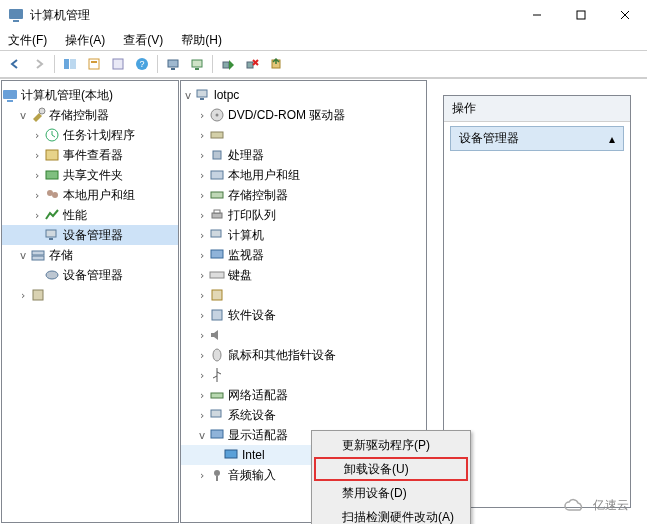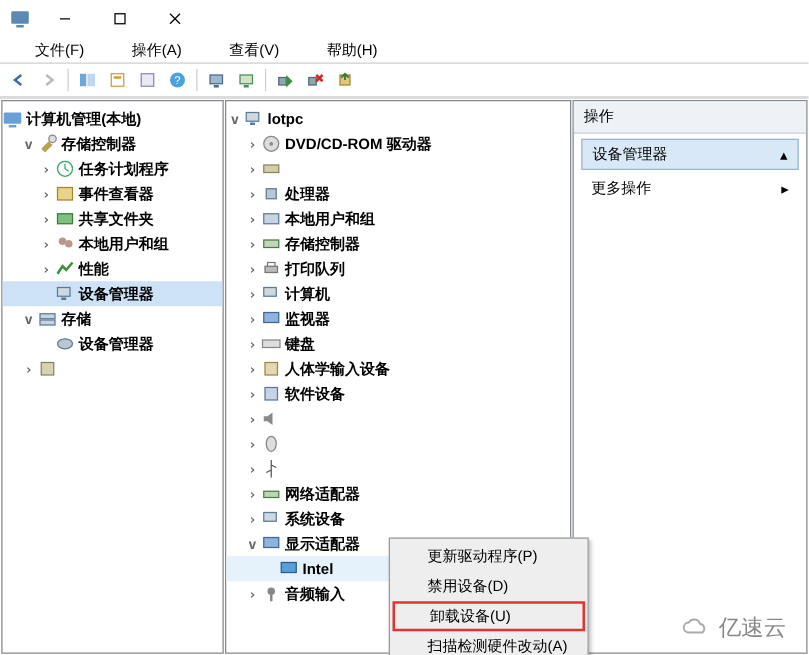--- a/index.html
+++ b/index.html
@@ -4,65 +4,66 @@
 <style>
   * { box-sizing: border-box; }
   body { margin: 0; font-family: "Microsoft YaHei", "Segoe UI", sans-serif; font-size: 12px; background: #fff; color: #000; width: 647px; height: 524px; overflow: hidden; position: relative; display: flex; flex-direction: column; }
   
   .titlebar { height: 30px; display: flex; align-items: center; padding: 0 0 0 8px; }
   .titlebar .app-icon { width: 16px; height: 16px; margin-right: 6px; }
   .titlebar .title { flex: 1; }
   .winbtn { width: 44px; height: 30px; display: flex; align-items: center; justify-content: center; color: #000; }
   
   .menubar { height: 20px; display: flex; align-items: center; padding: 0 4px; gap: 10px; }
-  .menubar span { padding: 0 4px; margin-left: 20px; }
+  .menubar span { padding: 0 4px; }
   
   .toolbar { height: 28px; border-top: 1px solid #cfcfcf; border-bottom: 1px solid #cfcfcf; display: flex; align-items: center; padding: 0 4px; gap: 2px; }
   .tbtn { width: 22px; height: 22px; display: flex; align-items: center; justify-content: center; border: 1px solid transparent; border-radius: 2px; }
   .tsep { width: 1px; height: 18px; background: #cfcfcf; margin: 0 2px; }
   
   .main { flex: 1; display: flex; border-top: 1px solid #cfcfcf; min-height: 0; }
   .pane { border: 1px solid #828790; background: #fff; overflow: auto; }
   .left { width: 178px; margin: 1px; }
   .middle { flex: 1; margin: 1px 0; }
-  .right { width: 188px; margin: 1px; display: flex; flex-direction: column; overflow: hidden; }
-  
-  .tree { padding: 4px 0; font-weight: bold; }
+  .right { width: 188px; margin: 16px; display: flex; flex-direction: column; overflow: hidden; }
+  
+  .tree { padding: 4px 0; }
   .node { display: flex; align-items: center; height: 20px; white-space: nowrap; }
   .tw { width: 14px; text-align: center; color: #666; font-size: 11px; font-family: monospace; }
   .ic { width: 16px; height: 16px; margin: 0 3px 0 0; flex-shrink: 0; }
   .ind1 { padding-left: 0px; }
   .ind2 { padding-left: 14px; }
   .ind3 { padding-left: 28px; }
   .sel { background: #cde2f7; }
   .sel-sub { background: #e5f1fb; }
   
   .right .hdr { background: #eef2f6; border-bottom: 1px solid #cfcfcf; padding: 4px 8px; font-size: 12px; }
   .right .sect { background: #d9e8f6; border: 1px solid #9ab6cf; padding: 3px 8px; margin: 4px 6px 0 6px; display: flex; justify-content: space-between; align-items: center; }
   .right .item { padding: 6px 14px; display: flex; align-items: center; justify-content: space-between; }
   
   .ctxmenu { position: absolute; background: #eee; border: 1px solid #9a9a9a; box-shadow: 2px 2px 3px rgba(0,0,0,.25); padding: 2px; z-index: 10; }
   .ctxmenu .row { height: 24px; display: flex; align-items: center; padding: 0 18px 0 28px; white-space: nowrap; text-align: right; }
   .ctxmenu .hl { border: 2px solid #e23232; }
   
-  .wm { position: absolute; right: 18px; bottom: 10px; display: flex; align-items: center; gap: 6px; color: #888; font-size: 18px; z-index: 20; }
+  .wm { position: absolute; right: 18px; bottom: 10px; display: flex; align-items: flex-end; gap: 6px; color: #888; font-size: 12px; z-index: 20; }
   .wm .cloud { width: 24px; height: 16px; }
   
   svg { display: block; }
 </style>
 </head>
 <body>
 
 <div class="titlebar">
   <span class="app-icon">
     <svg viewBox="0 0 16 16">
         <rect x="1" y="2" width="14" height="10" rx="1" fill="#5b89b4"></rect>
         <rect x="5" y="13" width="6" height="2" fill="#5b89b4"></rect>
       </svg>
   </span>
+  <span class="title">计算机管理</span>
   <div class="winbtn">
       <svg width="10" height="10">
         <line x1="1" y1="5" x2="9" y2="5" stroke="#000"></line>
       </svg>
     </div>
   <div class="winbtn">
       <svg width="10" height="10">
         <rect x="1" y="1" width="8" height="8" fill="none" stroke="#000"></rect>
       </svg>
     </div>
@@ -355,21 +356,20 @@
           </span>
           <span>键盘</span>
         </div>
       <div class="node ind2">
           <span class="tw">›</span>
           <span class="ic">
             <svg viewBox="0 0 16 16">
               <rect x="3" y="3" width="10" height="10" fill="#e2d8b6" stroke="#a6852d"></rect>
             </svg>
           </span>
-          <span>人体学输入设备</span>
         </div>
       <div class="node ind2">
           <span class="tw">›</span>
           <span class="ic">
             <svg viewBox="0 0 16 16">
               <rect x="3" y="3" width="10" height="10" fill="#c6d3e1" stroke="#5a7a9a"></rect>
             </svg>
           </span>
           <span>软件设备</span>
         </div>
@@ -381,20 +381,21 @@
             </svg>
           </span>
         </div>
       <div class="node ind2">
           <span class="tw">›</span>
           <span class="ic">
             <svg viewBox="0 0 16 16">
               <ellipse cx="8" cy="8" rx="4" ry="6" fill="#ddd" stroke="#888"></ellipse>
             </svg>
           </span>
+          <span>鼠标和其他指针设备</span>
         </div>
       <div class="node ind2">
           <span class="tw">›</span>
           <span class="ic">
             <svg viewBox="0 0 16 16">
               <path d="M8 1v14M8 5l4 2M8 9l-4 2" stroke="#555" fill="none"></path>
             </svg>
           </span>
         </div>
       <div class="node ind2">
@@ -445,31 +446,27 @@
         </div>
     </div>
   </div>
 
   <div class="pane right">
     <div class="hdr">操作</div>
     <div class="sect">
       <span>设备管理器</span>
       <span>▴</span>
     </div>
-    <div class="item">
-      <span>更多操作</span>
-      <span>▸</span>
-    </div>
   </div>
 </div>
 
 <div class="ctxmenu" style="left:311px; top:430px; width:160px;">
   <div class="row">更新驱动程序(P)</div>
+  <div class="row hl">卸载设备(U)</div>
   <div class="row">禁用设备(D)</div>
-  <div class="row hl">卸载设备(U)</div>
   <div class="row">扫描检测硬件改动(A)</div>
 </div>
 
 <div class="wm">
   <span class="cloud">
       <svg viewBox="0 0 24 16">
         <path d="M6 12a4 4 0 010-8 5 5 0 019 1 4 4 0 012 7H6z" fill="none" stroke="#aaa" stroke-width="1.5"></path>
       </svg>
     </span>
   <span>亿速云</span>

